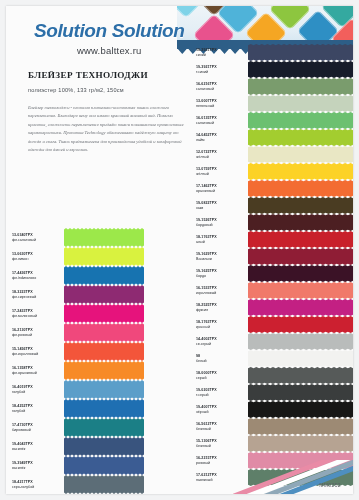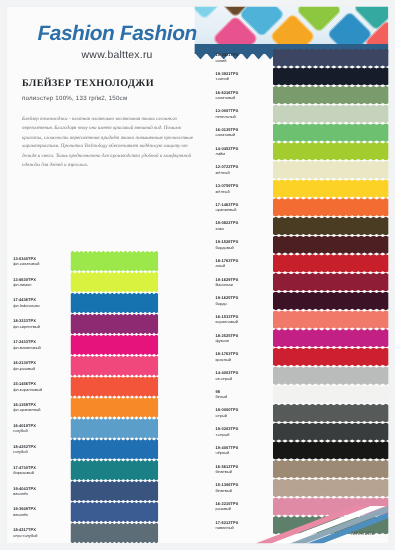--- a/index.html
+++ b/index.html
@@ -67,21 +67,21 @@
   .brand-url {
     margin-top:3px;
     font-size:9.5px;
     color:#3b3f45;
     letter-spacing:.2px;
     text-align:center;
   }
 
   
   .product {
-    position:absolute; left:14px; top:64px; width:172px;
+    position:absolute; left:22px; top:64px; width:172px;
   }
   .product-name {
     font-family:"Liberation Serif", serif;
     font-size:9.2px;
     font-weight:bold;
     letter-spacing:.35px;
     color:#1d2125;
   }
   .product-spec {
     margin-top:7px;
@@ -177,21 +177,21 @@
       <div class="tile" style="left:22px;  top:14px;  background:#e8528d;"></div>
       <div class="tile" style="left:74px;  top:12px;  background:#f5a623;"></div>
       <div class="tile" style="left:98px;  top:-12px; background:#8dc63f;"></div>
       <div class="tile" style="left:126px; top:10px;  background:#2e8fc4;"></div>
       <div class="tile" style="left:150px; top:-14px; background:#34a9a0;"></div>
       <div class="tile" style="left:160px; top:18px;  background:#f25f5c;"></div>
     </div>
     <div class="pink-divider"></div>
 
     <div class="brand">
-      <div class="brand-title">Fashion Fashion</div>
+      <div class="brand-title">Solution Solution</div>
       <div class="brand-url">www.balttex.ru</div>
     </div>
 
     <div class="product">
       <div class="product-name">БЛЕЙЗЕР ТЕХНОЛОДЖИ</div>
       <div class="product-spec">полиэстер 100%,  133 гр/м2, 150см</div>
       <div class="product-desc">Блейзер технолоджи - плотная плательно-костюмная ткань сложного переплетения. Благодаря чему она имеет красивый внешний вид. Помимо красоты, сложность переплетения придаёт ткани повышенные прочностные характеристики. Пропитка Technology обеспечивает надёжную защиту от дождя и снега. Ткань предназначена для производства удобной и комфортной одежды для детей и взрослых.</div>
     </div>
 
     <div class="col col-left" id="col-left">

